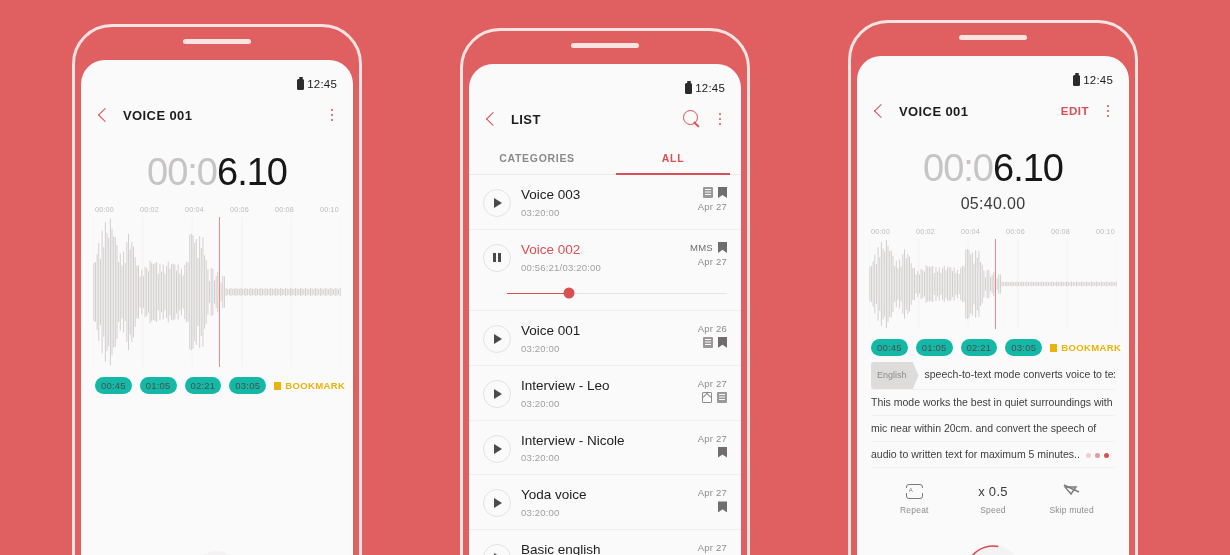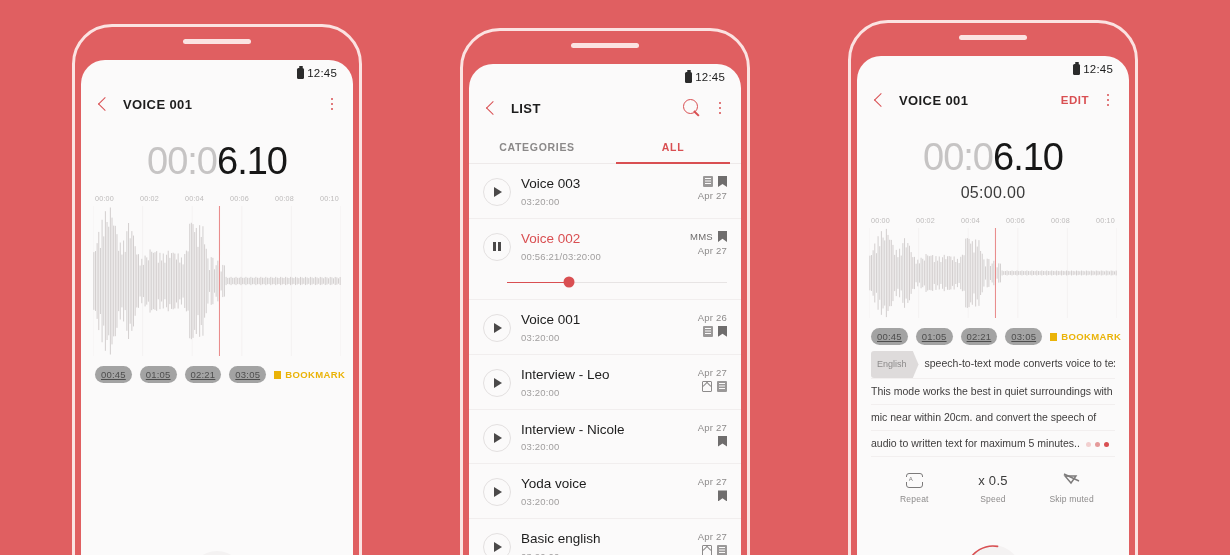--- a/index.html
+++ b/index.html
@@ -29,21 +29,21 @@
   }
   .screen {
     position:absolute; left:6px; right:6px; top:33px; bottom:6px;
     background:#fbfafa; border-radius:24px 24px 30px 30px;
     overflow:hidden;
   }
 
   
   .statusbar {
     height:22px; display:flex; align-items:center; justify-content:flex-end;
-    padding:4px 16px 0 0; color:#1c1c1c; font-size:11.5px; letter-spacing:.2px;
+    padding:4px 16px 0 0; color:#1c1c1c; font-size:11.5px; letter-spacing:.2px;margin-top:11px;
   }
   .batt {
     width:7px; height:11px; background:#2b2b2b; border-radius:1.5px;
     position:relative; margin-right:3px;
   }
   .batt:before{content:"";position:absolute;top:-2px;left:1.5px;width:4px;height:2px;background:#2b2b2b;border-radius:1px;}
 
   
   .appbar {
     height:44px; display:flex; align-items:center; padding:0 14px; gap:12px;
@@ -72,21 +72,21 @@
   .totaltime { margin-top:8px; font-size:16px; color:#3b3b3b; letter-spacing:.3px; }
 
   
   .wavebox { margin-top:14px; padding:0 12px; }
   .ticks { display:flex; justify-content:space-between; font-size:7.2px; color:#bdbbbb; padding:0 2px 3px 2px; letter-spacing:.2px; }
   .wavecanvas { position:relative; height:auto; }
   .wavecanvas svg { display:block; width:100%; }
 
   
   .chips { display:flex; align-items:center; gap:8px; padding:10px 14px 0 14px; }
-  .chip { font-size:9.5px; color:#4e4e4e; background:#a3a3a3; border-radius:9px; padding:3px 6px; letter-spacing:.2px;text-decoration:underline; }
+  .chip { font-size:9.5px; color:#4e4e4e; background:#14b8a6; border-radius:9px; padding:3px 6px; letter-spacing:.2px; }
   .bmchip { display:flex;align-items:center;gap:4px; font-size:9.5px; color:#eab308; letter-spacing:.4px; font-weight:bold;}
   .bmsq { width:7px;height:8px;background:#eab308;display:inline-block; }
 
   
   .ctrl1 { position:absolute; left:0; right:0; bottom:-6px; display:flex; align-items:center; justify-content:space-around; padding:0 34px 6px 34px; }
   .bigpause { width:54px;height:54px;border-radius:50%;background:#f4f2f2;display:flex;align-items:center;justify-content:center;gap:5px; }
 
   
   .tabs { display:flex; border-bottom:1px solid #eeeaea; }
   .tab { flex:1; text-align:center; font-size:10.5px; letter-spacing:.7px; padding:11px 0 10px 0; color:#8b8989; font-weight:bold; position:relative; }
@@ -536,21 +536,21 @@
         <span class="editbtn">EDIT</span>
         <span class="kebab">
             <i></i>
             <i></i>
             <i></i>
           </span>
       </div>
 
       <div class="timerwrap">
         <div class="timer"><span class="dim">00:0</span><span class="lit">6.10</span></div>
-        <div class="totaltime">05:00.00</div>
+        <div class="totaltime">05:40.00</div>
       </div>
 
       <div class="wavebox">
         <div class="ticks">
           <span>00:00</span>
           <span>00:02</span>
           <span>00:04</span>
           <span>00:06</span>
           <span>00:08</span>
           <span>00:10</span>

